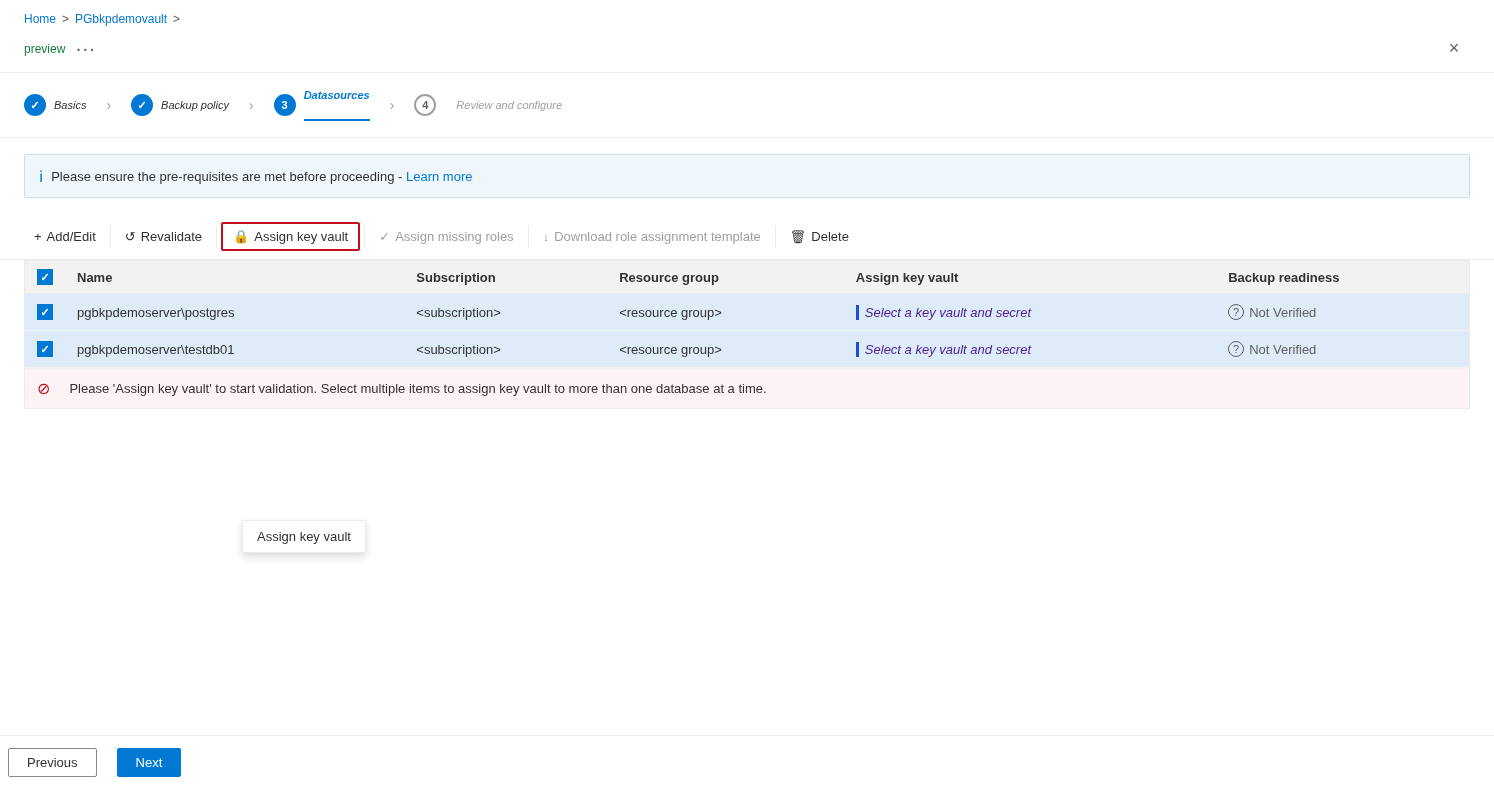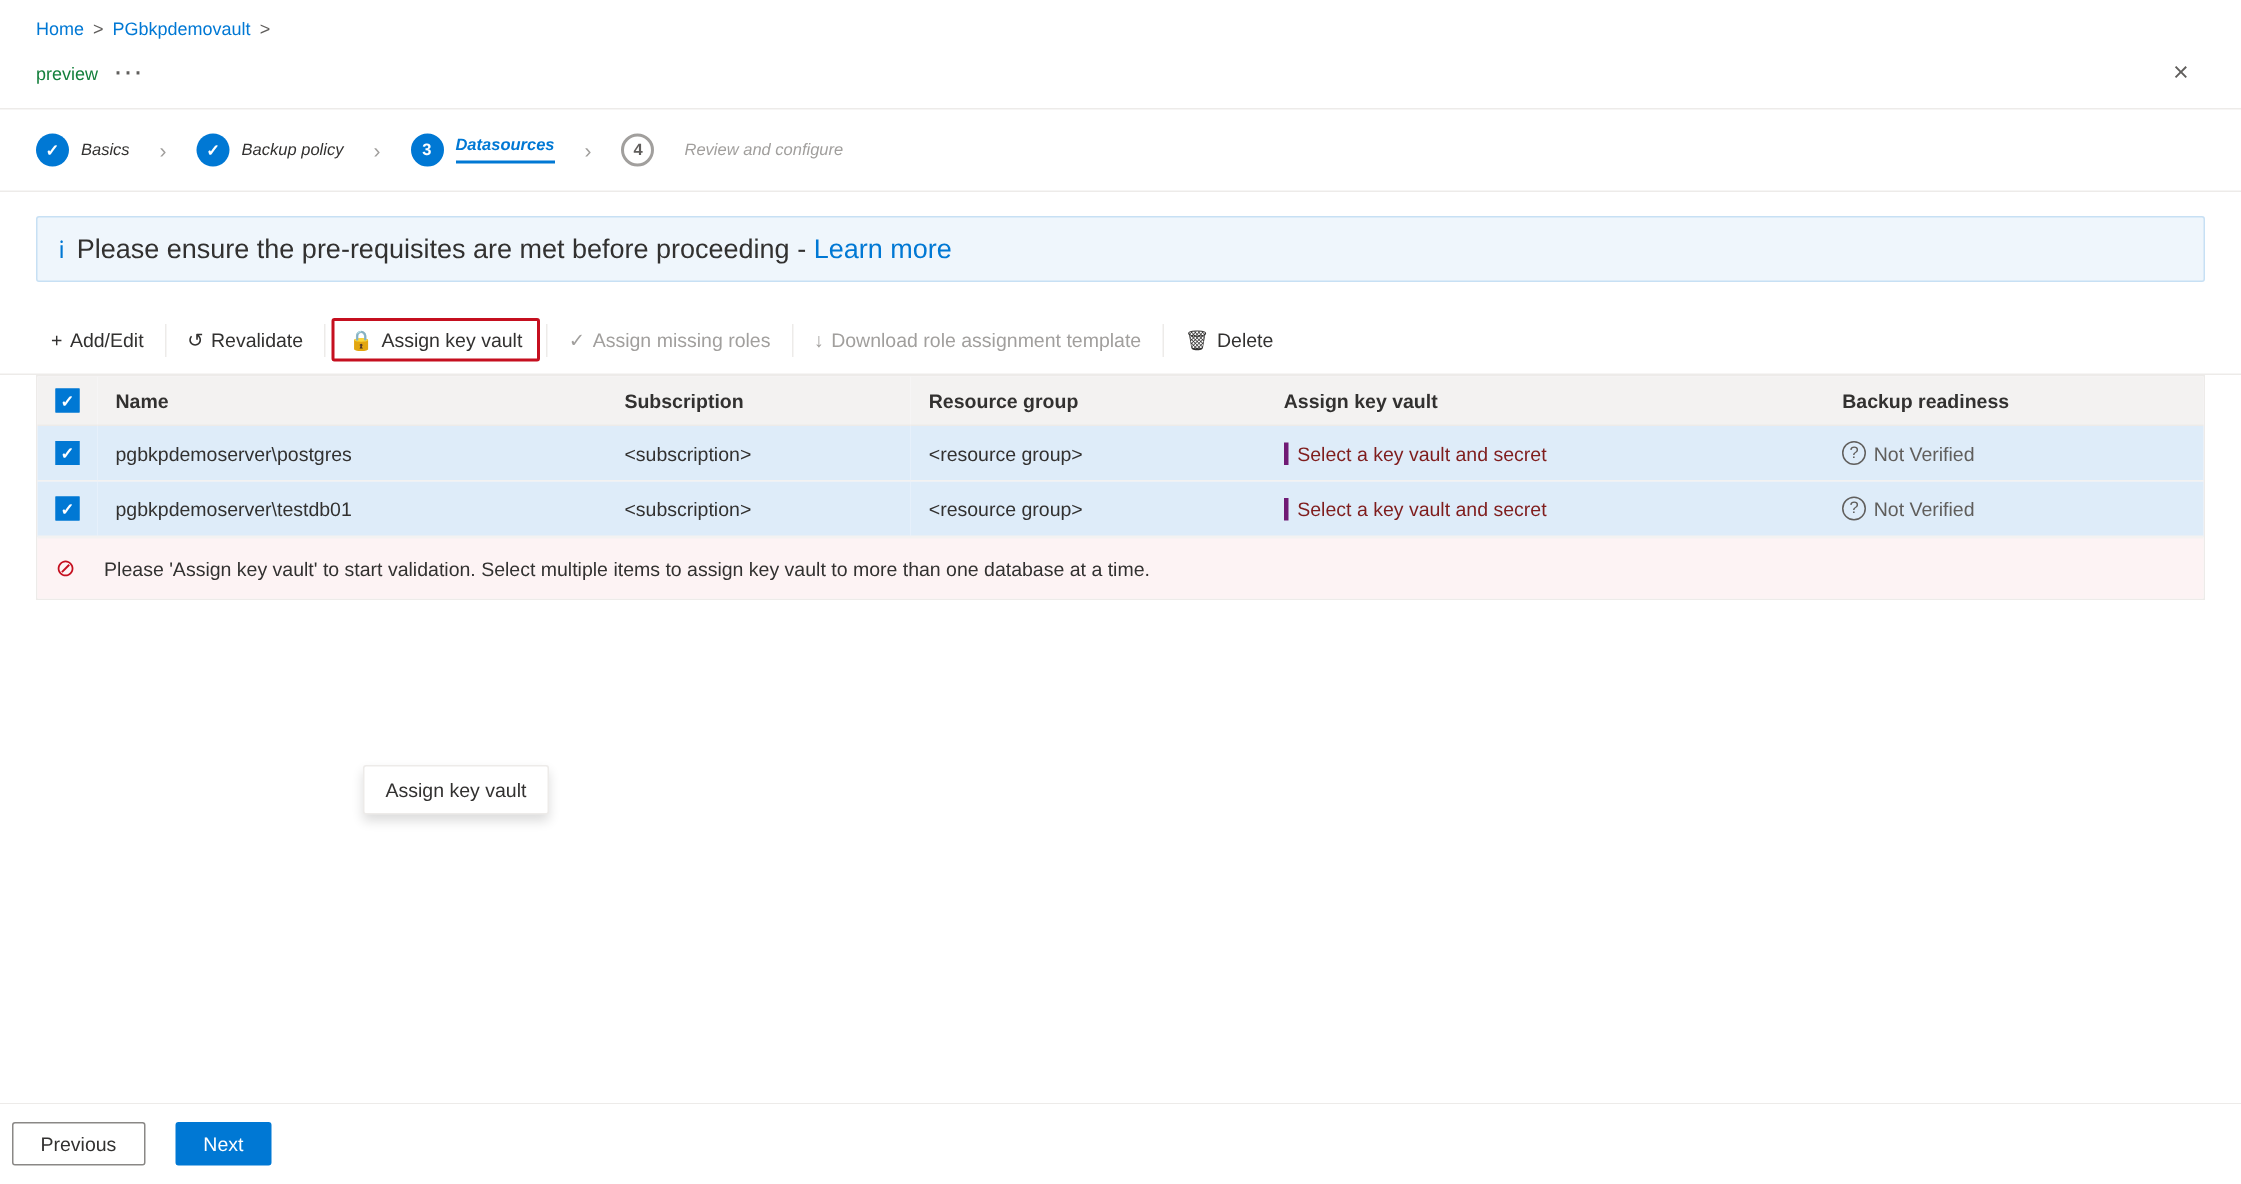--- a/index.html
+++ b/index.html
@@ -21,48 +21,48 @@
 
     
     .steps-bar { display: flex; align-items: center; padding: 16px 24px; gap: 0; border-bottom: 1px solid #edebe9; }
     .step { display: flex; align-items: center; gap: 8px; padding: 0 16px; cursor: pointer; }
     .step:first-child { padding-left: 0; }
     .step-circle { width: 22px; height: 22px; border-radius: 50%; display: flex; align-items: center; justify-content: center; font-size: 11px; font-weight: 600; }
     .step-circle.done { background: #0078d4; color: #fff; }
     .step-circle.active { background: #0078d4; color: #fff; border: 2px solid #0078d4; }
     .step-circle.inactive { background: #fff; color: #605e5c; border: 2px solid #a19f9d; }
     .step-label { font-size: 11px; color: #323130; font-style: italic; }
-    .step-label.active { font-weight: 600; color: #0078d4; border-bottom: 2px solid #0078d4; padding-bottom: 4px; }
+    .step-label.active { font-weight: 600; color: #0078d4; border-bottom: 2px solid #0078d4; padding-bottom: 18px; }
     .step-label.inactive { color: #a19f9d; padding-left: 12px; }
     .step-sep { color: #a19f9d; font-size: 14px; padding: 0 4px; }
 
     
     .info-banner { background: #eff6fc; border: 1px solid #c7e0f4; margin: 16px 24px; padding: 10px 14px; display: flex; align-items: center; gap: 8px; border-radius: 2px; }
     .info-icon { color: #0078d4; font-size: 16px; flex-shrink: 0; }
-    .info-text { font-size: 18px; color: #323130; }
+    .info-text { font-size: 13px; color: #323130; }
     .info-link { color: #0078d4; text-decoration: none; cursor: pointer; }
 
     
     .toolbar { display: flex; align-items: center; padding: 8px 24px; gap: 0; border-bottom: 1px solid #edebe9; }
     .toolbar-btn { display: flex; align-items: center; gap: 5px; padding: 5px 10px; font-size: 13px; color: #323130; background: none; border: none; cursor: pointer; white-space: nowrap; }
     .toolbar-btn.highlighted { border: 2px solid #c50f1f; border-radius: 2px; }
     .toolbar-btn.disabled { color: #a19f9d; cursor: default; }
     .toolbar-sep { width: 1px; height: 22px; background: #edebe9; margin: 0 4px; }
     .toolbar-icon { font-size: 13px; }
 
     
     .table-container { margin: 0 24px; border: 1px solid #edebe9; }
     .table { width: 100%; border-collapse: collapse; }
     .table th { background: #f3f2f1; padding: 8px 12px; text-align: left; font-size: 13px; font-weight: 600; color: #323130; border-bottom: 1px solid #edebe9; }
     .table td { padding: 10px 12px; font-size: 13px; color: #323130; border-bottom: 1px solid #f3f2f1; vertical-align: middle; }
     .table tr.selected td { background: #deecf9; }
     .cb-cell { width: 36px; }
     .checkbox { width: 16px; height: 16px; background: #0078d4; border: 1px solid #0078d4; display: flex; align-items: center; justify-content: center; cursor: pointer; }
     .checkbox-check { color: #fff; font-size: 11px; font-weight: 700; }
-    .link-blue { color: #7f1d1d; text-decoration: none; cursor: pointer; border-left: 3px solid #701a75; padding-left: 6px; }
+    .link-blue { color: #4c1d95; text-decoration: none; cursor: pointer; border-left: 3px solid #1d4ed8; padding-left: 6px; font-style: italic; }
     .not-verified { display: flex; align-items: center; gap: 5px; color: #605e5c; }
     .q-icon { width: 16px; height: 16px; border-radius: 50%; border: 1px solid #605e5c; display: flex; align-items: center; justify-content: center; font-size: 11px; color: #605e5c; }
 
     
     .error-banner { display: flex; align-items: center; gap: 8px; padding: 10px 12px; background: #fdf3f4; border-top: 1px solid #f3f2f1; }
     .error-icon { color: #c50f1f; font-size: 16px; }
     .error-text { font-size: 13px; color: #323130; margin-left: 11px; }
 
     
     .tooltip-box { position: absolute; background: #fff; border: 1px solid #edebe9; box-shadow: 0 4px 8px rgba(0,0,0,0.14); padding: 8px 14px; font-size: 13px; color: #323130; z-index: 100; white-space: nowrap; border-radius: 2px; top: 306px; left: 242px; }

